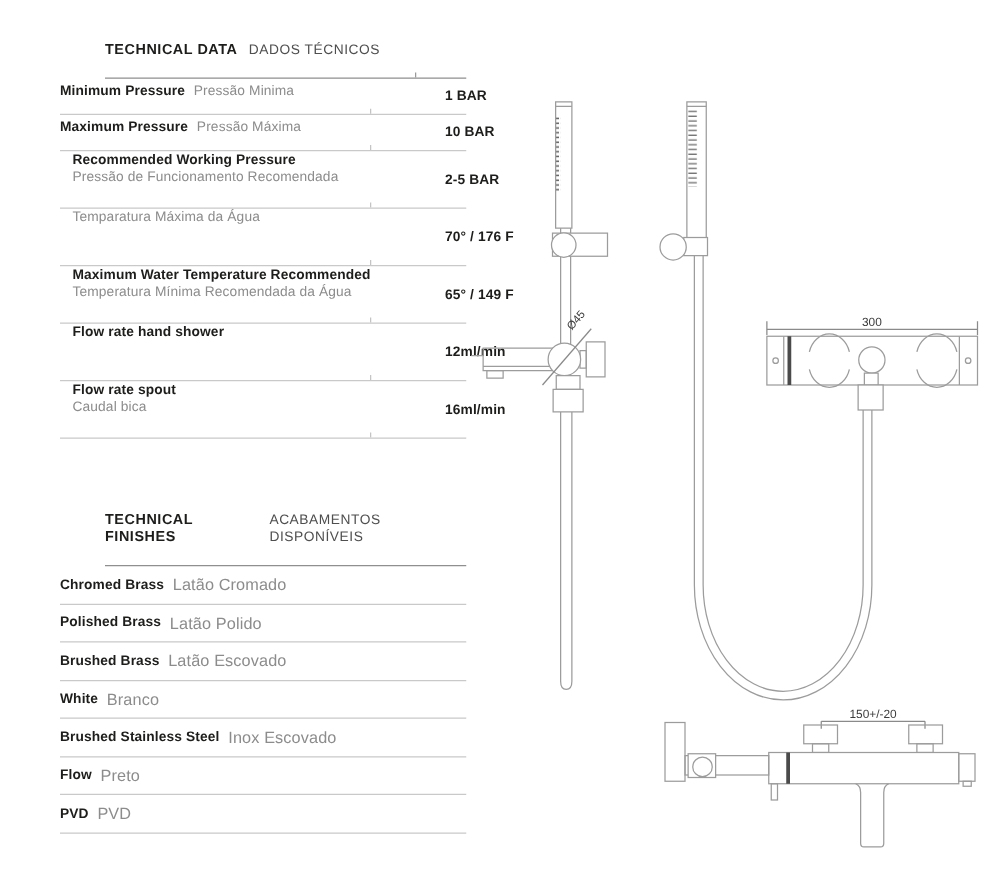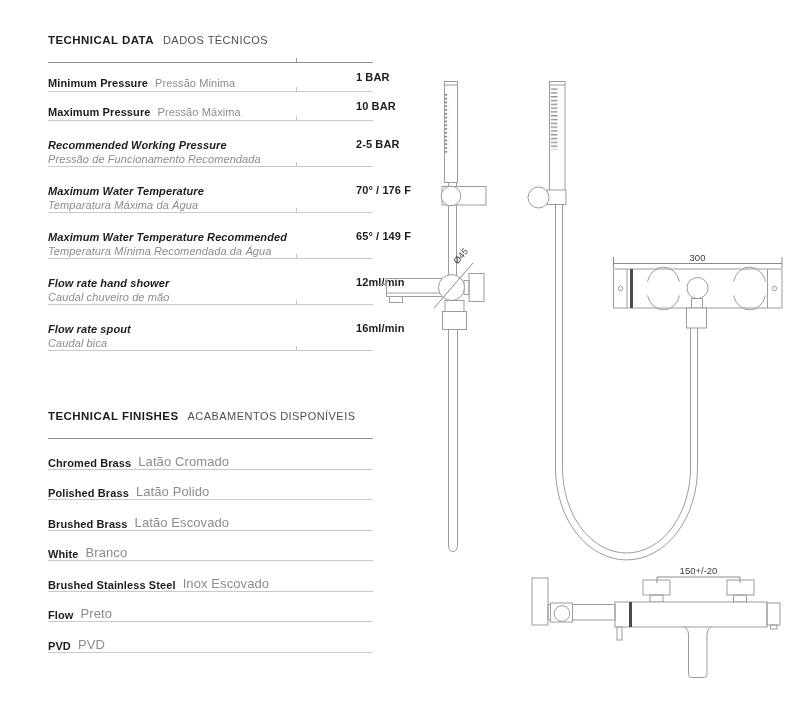--- a/index.html
+++ b/index.html
@@ -4,49 +4,49 @@
 <style>
   html,body{margin:0;padding:0;background:#ffffff;}
   .page{
     position:relative;width:800px;height:711px;background:#ffffff;overflow:hidden;
     font-family:"Liberation Sans",sans-serif;color:#1d1d1b;
   }
   
   .left-col{position:absolute;left:48px;top:33px;width:325px;}
   .sec-head{
     position:relative;display:flex;align-items:flex-start;gap:9px;
-    padding-bottom:15px;border-bottom:1px solid #8f8f8f;
+    padding-bottom:15px;border-bottom:1px solid #8f8f8f;margin-left:36px;
   }
   .sec-head .h-en{font-size:11.5px;font-weight:bold;letter-spacing:.45px;line-height:14px;}
   .sec-head .h-pt{font-size:11px;color:#4f4f4f;letter-spacing:.45px;line-height:14px;}
   .tech .sec-head::after{
     content:"";position:absolute;left:248px;bottom:0;width:1px;height:4px;background:#9a9a9a;
   }
   .t-row{
     position:relative;box-sizing:border-box;height:29px;
-    display:flex;align-items:flex-end;border-bottom:1px solid #c9c9c9;
+    display:flex;align-items:flex-start;border-bottom:1px solid #c9c9c9;
   }
   .t-row.two-line{height:46px;}
   .t-row::after{
     content:"";position:absolute;left:248px;bottom:0;width:1px;height:4px;background:#c4c4c4;
   }
   .t-lab{flex:1;padding-right:8px;min-width:0;}
   .t-lab .en{font-size:11px;font-weight:bold;letter-spacing:.1px;line-height:14px;}
   .t-lab .pt{font-size:11px;color:#8c8c8c;letter-spacing:.1px;line-height:14px;margin-left:7px;}
   .t-row.two-line .t-lab .en,
-  .t-row.two-line .t-lab .pt{display:block;margin-left:0;font-style:italic;}
+  .t-row.two-line .t-lab .pt{display:block;margin-left:10px;}
   .t-val{
     position:absolute;left:260px;top:50%;transform:translateY(-50%);
     font-size:11px;font-weight:bold;white-space:nowrap;letter-spacing:.1px;margin-left:48px;
   }
   
   .finishes{margin-top:58px;}
   .f-row{
     position:relative;box-sizing:border-box;height:30.5px;
-    display:flex;align-items:flex-end;border-bottom:1px solid #c9c9c9;
+    display:flex;align-items:center;border-bottom:1px solid #c9c9c9;
   }
   .f-row .en{font-size:11px;font-weight:bold;letter-spacing:.1px;}
   .f-row .pt{font-size:13px;color:#8c8c8c;letter-spacing:.1px;margin-left:7px;}
   
   .draw-panel{position:absolute;left:370px;top:55px;width:430px;height:645px;}
   .draw-panel svg{display:block;}
   svg text{font-family:"Liberation Sans",sans-serif;}
 </style>
 </head>
 <body>
@@ -79,38 +79,36 @@
           <div class="t-row two-line">
             <div class="t-lab">
               <span class="en">Recommended Working Pressure</span>
               <span class="pt">Pressão de Funcionamento Recomendada</span>
             </div>
             <span class="t-val">2-5 BAR</span>
           </div>
 
           <div class="t-row two-line">
             <div class="t-lab">
-              <span class="en">Maximum Water Temperature</span>
               <span class="pt">Temparatura Máxima da Água</span>
             </div>
             <span class="t-val">70° / 176 F</span>
           </div>
 
           <div class="t-row two-line">
             <div class="t-lab">
               <span class="en">Maximum Water Temperature Recommended</span>
               <span class="pt">Temperatura Mínima Recomendada da Água</span>
             </div>
             <span class="t-val">65° / 149 F</span>
           </div>
 
           <div class="t-row two-line">
             <div class="t-lab">
               <span class="en">Flow rate hand shower</span>
-              <span class="pt">Caudal chuveiro de mão</span>
             </div>
             <span class="t-val">12ml/min</span>
           </div>
 
           <div class="t-row two-line">
             <div class="t-lab">
               <span class="en">Flow rate spout</span>
               <span class="pt">Caudal bica</span>
             </div>
             <span class="t-val">16ml/min</span>

